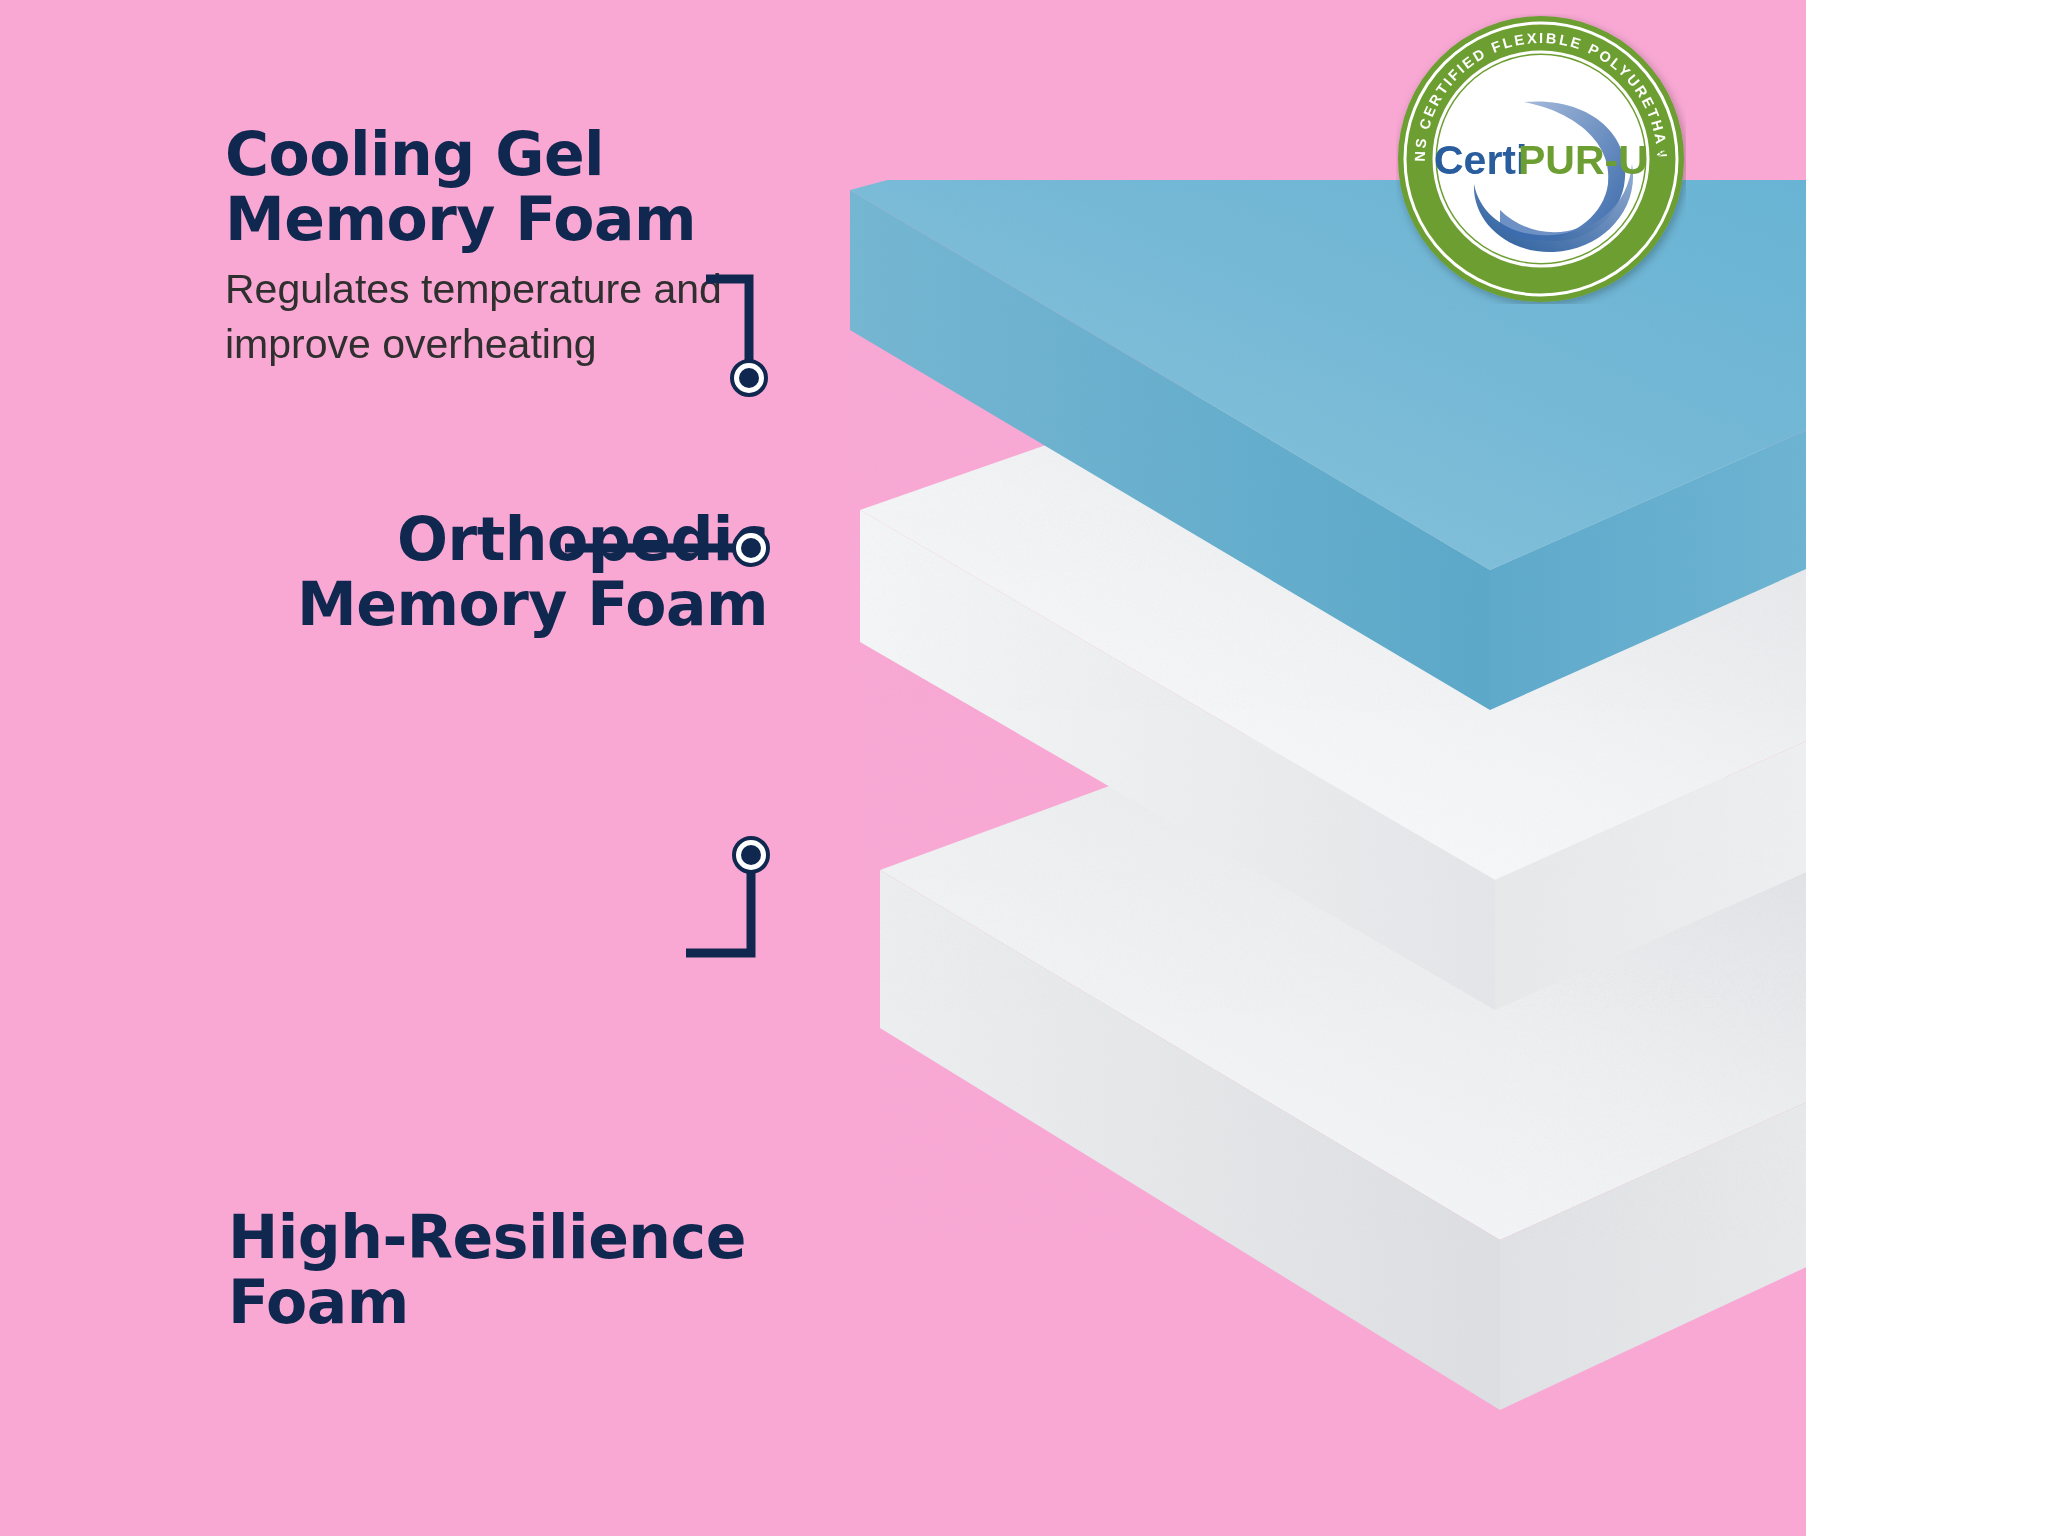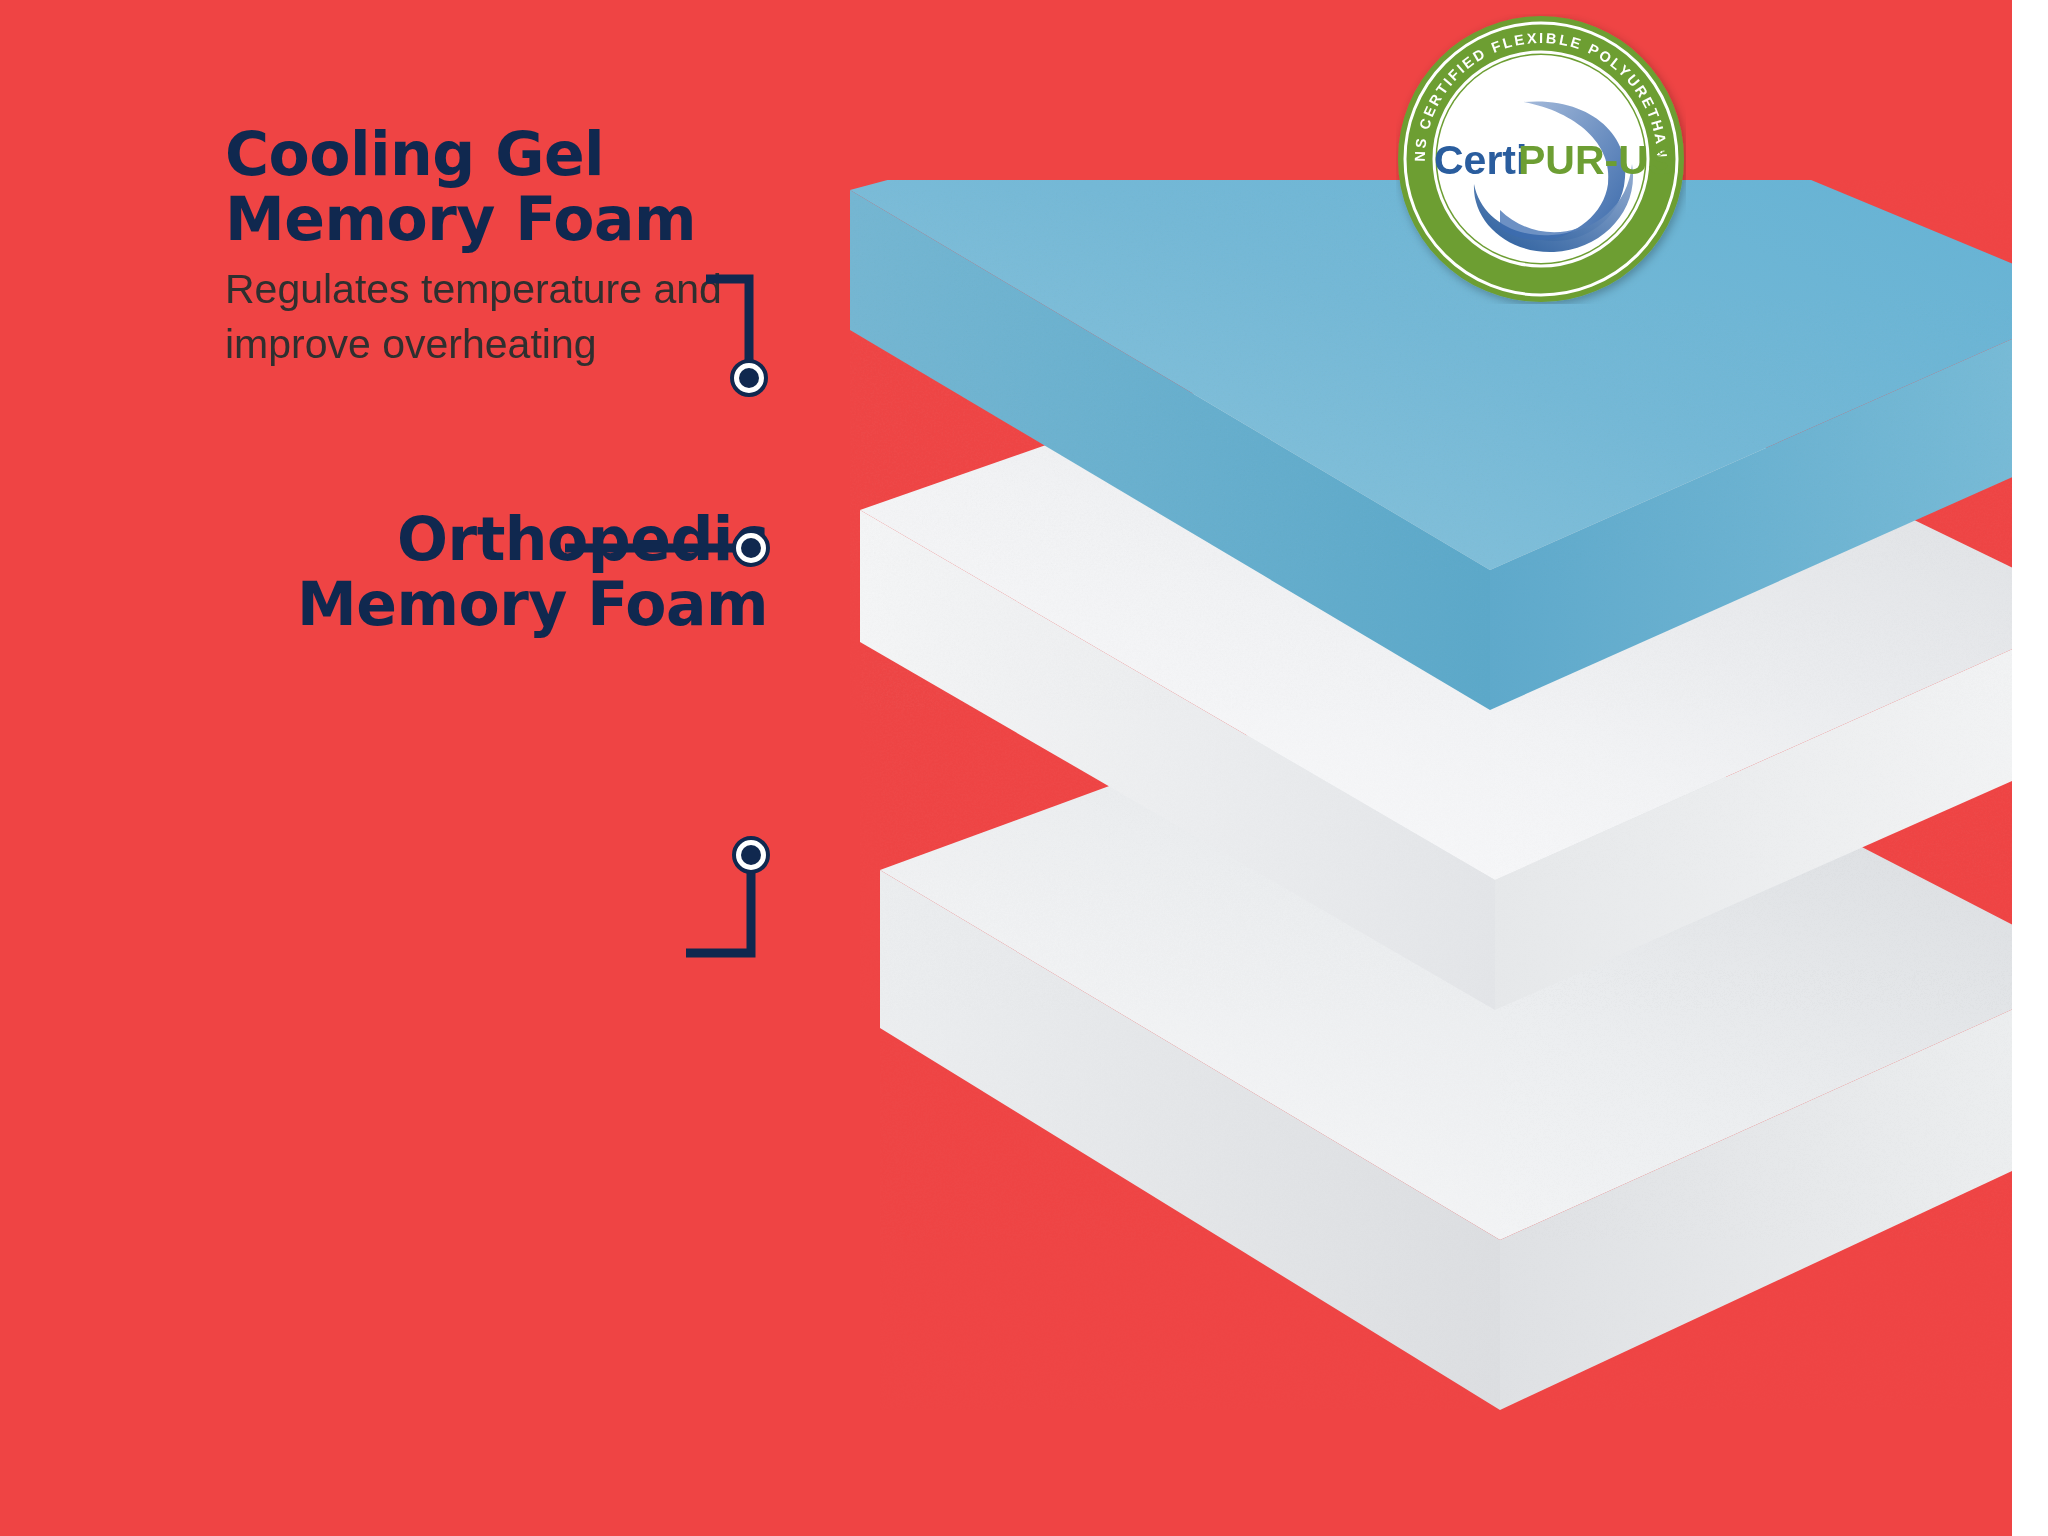--- a/index.html
+++ b/index.html
@@ -5,23 +5,23 @@
   html, body {
     margin: 0;
     padding: 0;
     background: #ffffff;
   }
   body {
     font-family: "DejaVu Sans", sans-serif;
   }
   #stage {
     position: relative;
-    width: 2012px;
+    width: 1806px;
     height: 1536px;
-    background: #ef4444;
+    background: #f9a8d4;
     overflow: hidden;
   }
 
   
   .layer-text {
     position: absolute;
     z-index: 40;
   }
   .layer-title {
     font-family: "DejaVu Sans", sans-serif;
@@ -193,20 +193,22 @@
     <p class="layer-desc">Regulates temperature and
 improve overheating</p>
   </div>
 
   <div class="layer-text" id="block-2">
     <h2 class="layer-title">Orthopedic
 Memory Foam</h2>
   </div>
 
   <div class="layer-text" id="block-3">
+    <h2 class="layer-title">High-Resilience
+Foam</h2>
   </div>
 
   <div id="badge">
     <svg width="290" height="290" viewBox="0 0 290 290" xmlns="http://www.w3.org/2000/svg">
       <defs>
         <path id="arcTop" d="M 29,145 A 116,116 0 0 1 261,145"></path>
         <path id="arcBottom" d="M 45,145 A 100,100 0 0 0 245,145"></path>
         <filter id="badgeShadow" x="-25%" y="-25%" width="150%" height="150%">
           <feDropShadow dx="2" dy="3" stdDeviation="5" flood-color="#000000" flood-opacity="0.28"></feDropShadow>
         </filter>

